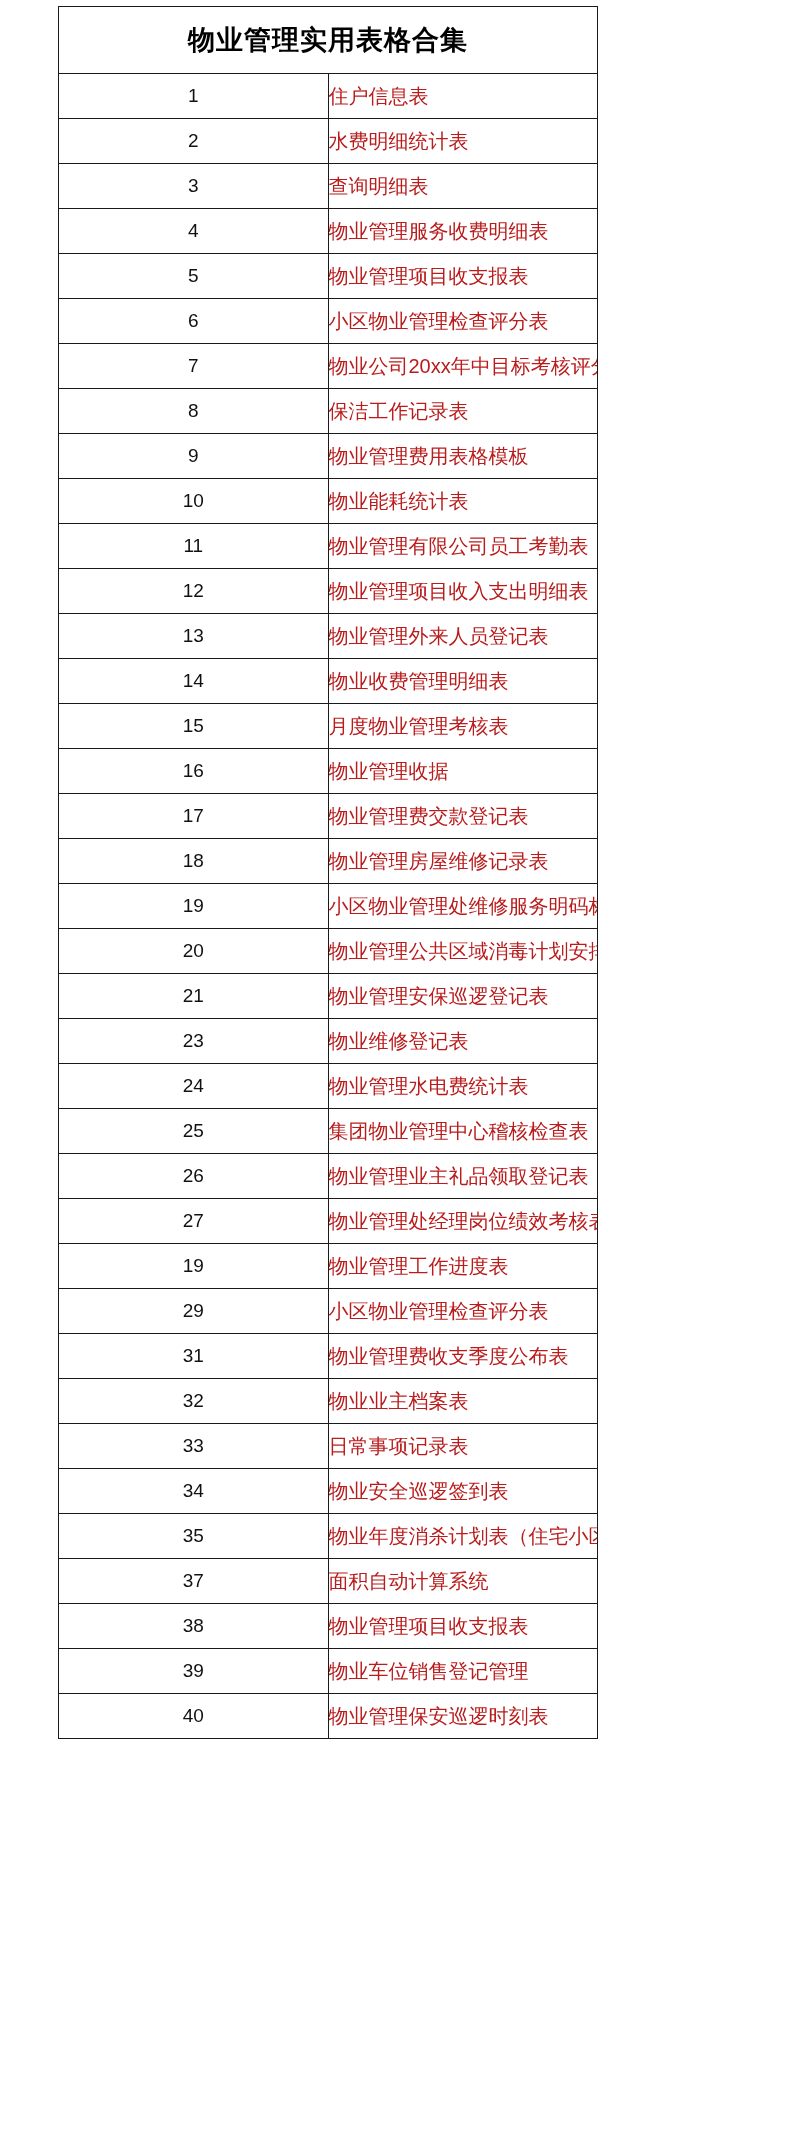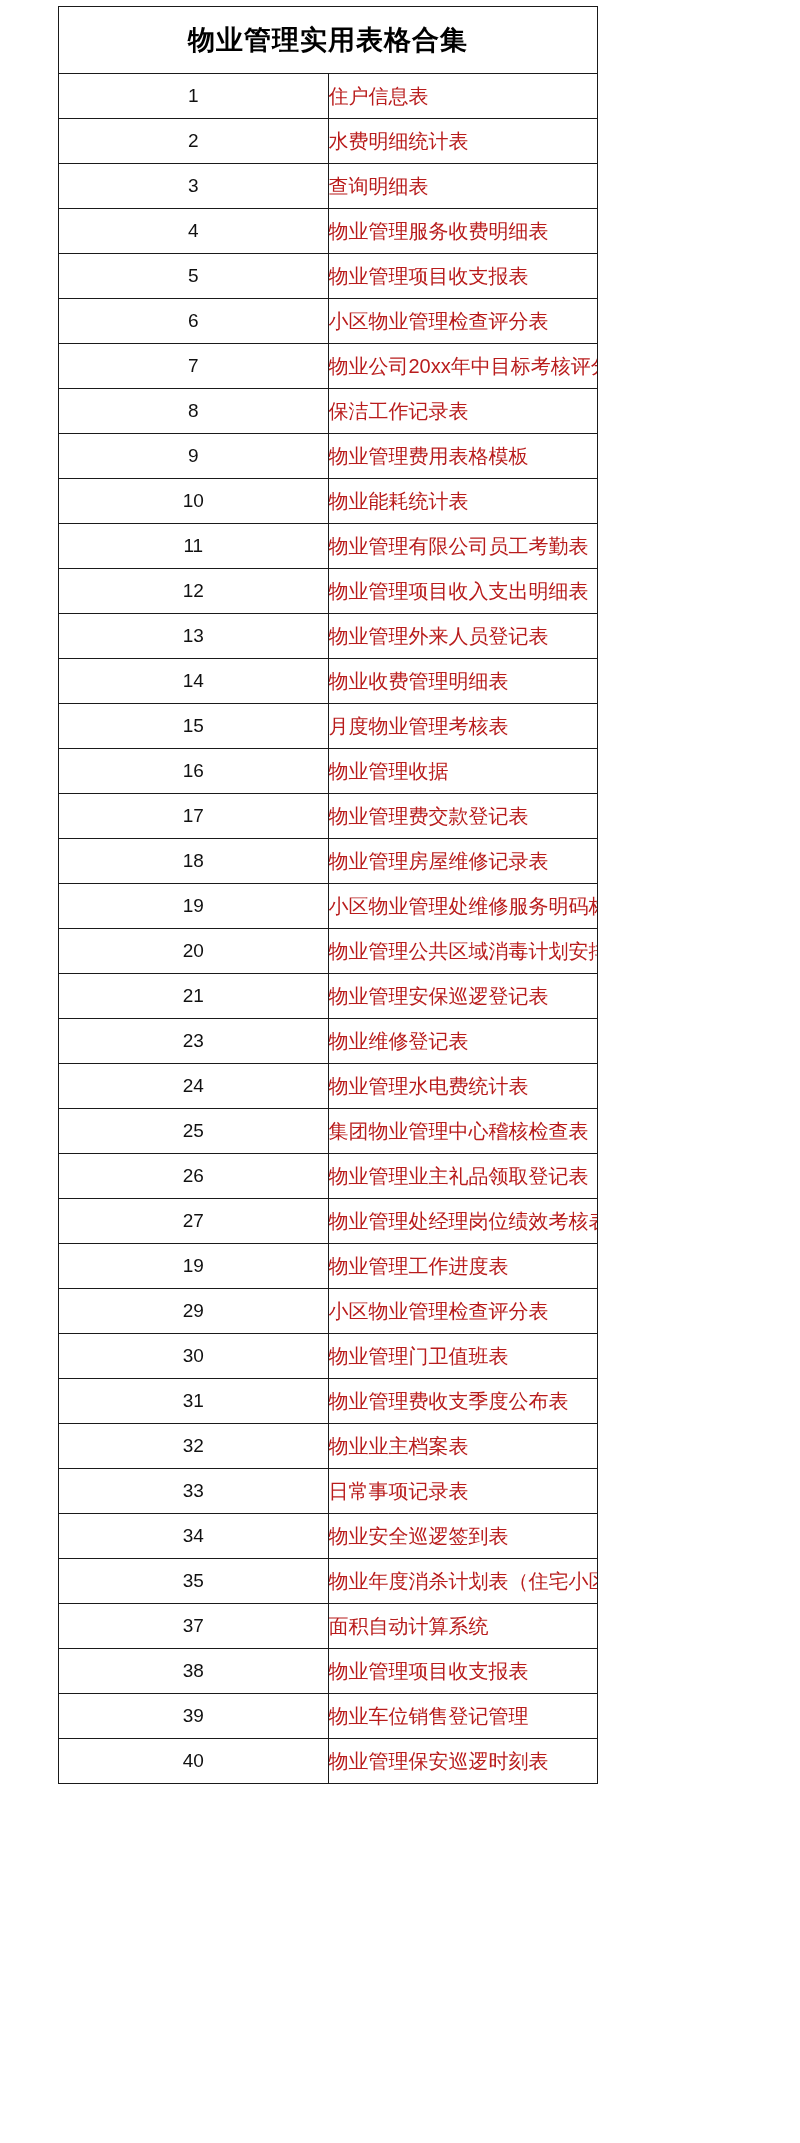--- a/index.html
+++ b/index.html
@@ -167,24 +167,20 @@
         </tr>
         <tr>
           <td class="num-cell">19</td>
           <td class="name-cell">物业管理工作进度表</td>
         </tr>
         <tr>
           <td class="num-cell">29</td>
           <td class="name-cell">小区物业管理检查评分表</td>
         </tr>
         <tr>
-          <td class="num-cell">30</td>
-          <td class="name-cell">物业管理门卫值班表</td>
-        </tr>
-        <tr>
           <td class="num-cell">31</td>
           <td class="name-cell">物业管理费收支季度公布表</td>
         </tr>
         <tr>
           <td class="num-cell">32</td>
           <td class="name-cell">物业业主档案表</td>
         </tr>
         <tr>
           <td class="num-cell">33</td>
           <td class="name-cell">日常事项记录表</td>

